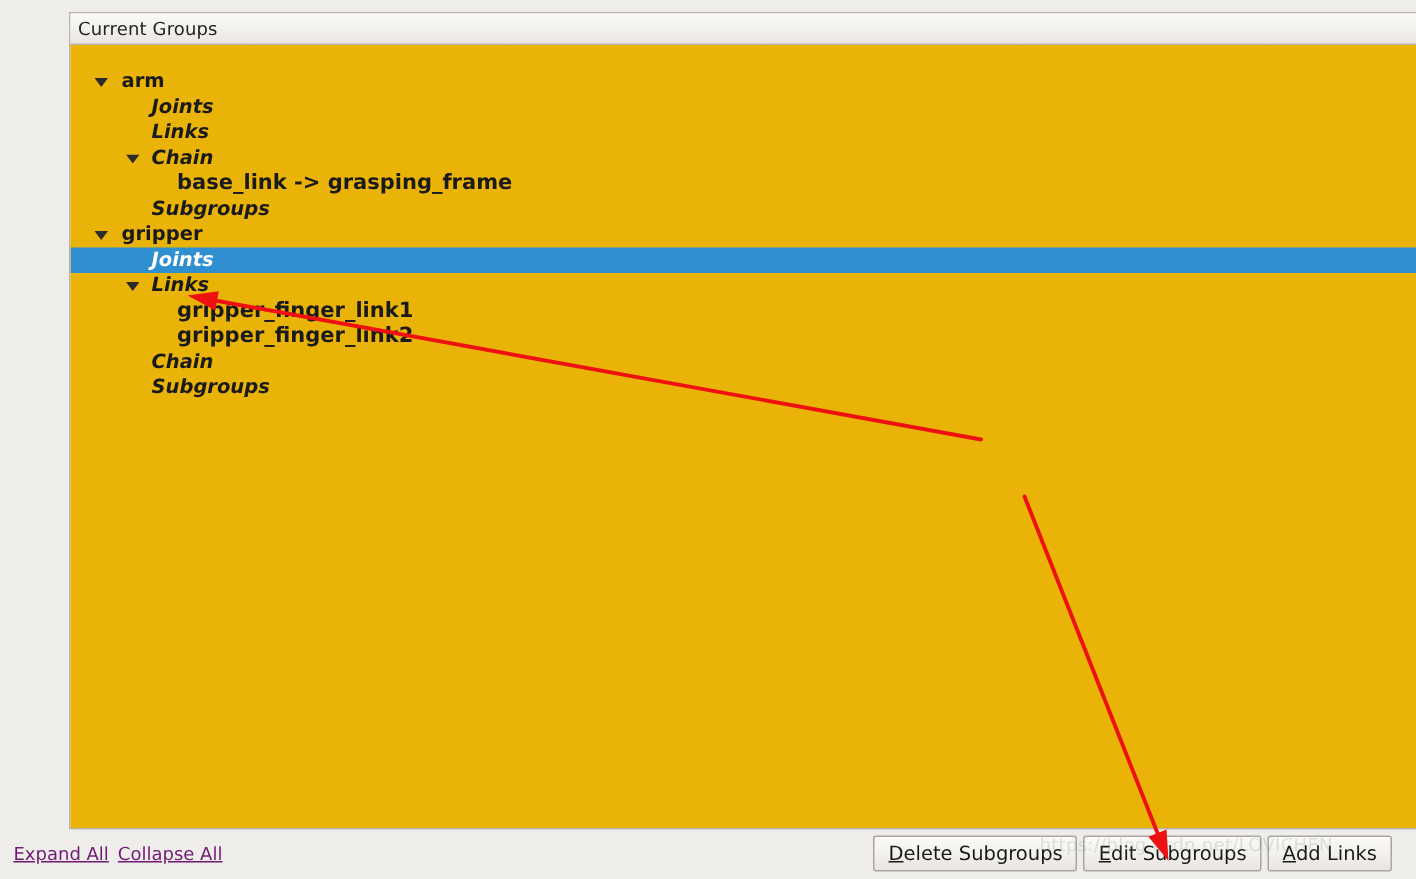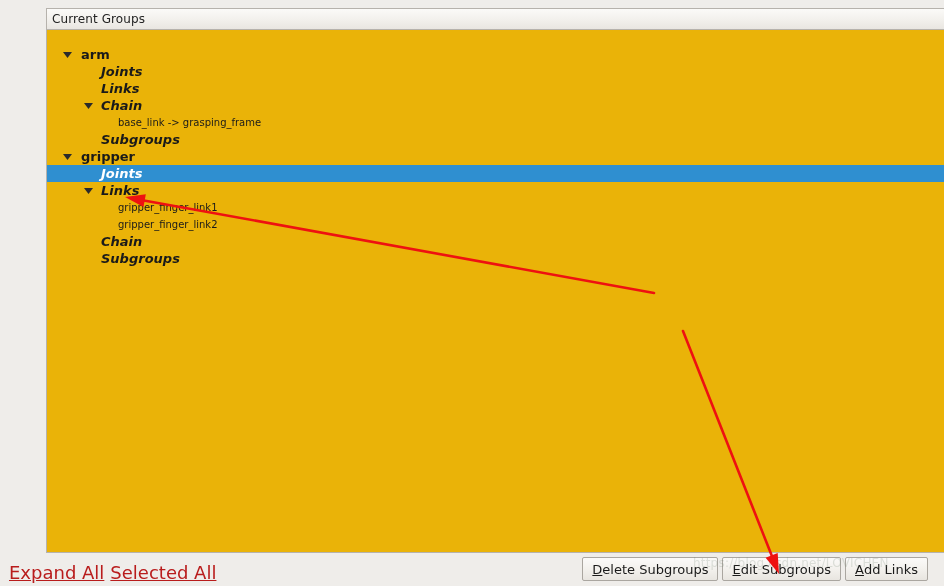--- a/index.html
+++ b/index.html
@@ -99,44 +99,44 @@
   .lvl2 .row-label {
     margin-left: 54px;
     font-style: italic;
     font-weight: bold;
     font-size: 13px;
   }
 
   .lvl3 .row-label {
     margin-left: 71px;
     font-style: normal;
-    font-weight: normal;
-    font-size: 10px;
+    font-weight: bold;
+    font-size: 14px;
   }
 
   
   #bottom-bar {
     position: absolute;
     left: 0;
     top: 556px;
     width: 944px;
     height: 30px;
   }
 
   #link-group {
     position: absolute;
     left: 9px;
     top: 6px;
     display: flex;
     gap: 6px;
   }
   .text-link {
-    color: #b91c1c;
+    color: #701a75;
     text-decoration: underline;
-    font-size: 18px;
+    font-size: 12px;
     cursor: pointer;
   }
 
   #button-group {
     position: absolute;
     right: 16px;
     top: 1px;
     display: flex;
     gap: 4px;
   }
@@ -251,21 +251,21 @@
         <span class="row-label">Subgroups</span>
       </div>
     </div>
 
 </div>
 
 <div id="bottom-bar">
 
   <div id="link-group">
     <span class="text-link">Expand All</span>
-    <span class="text-link">Selected All</span>
+    <span class="text-link">Collapse All</span>
   </div>
 
   <div id="button-group">
     <div class="push-button">
       <span class="mnemonic">D</span>
         <span>elete Subgroups</span>
     </div>
     <div class="push-button">
       <span class="mnemonic">E</span>
         <span>dit Subgroups</span>

